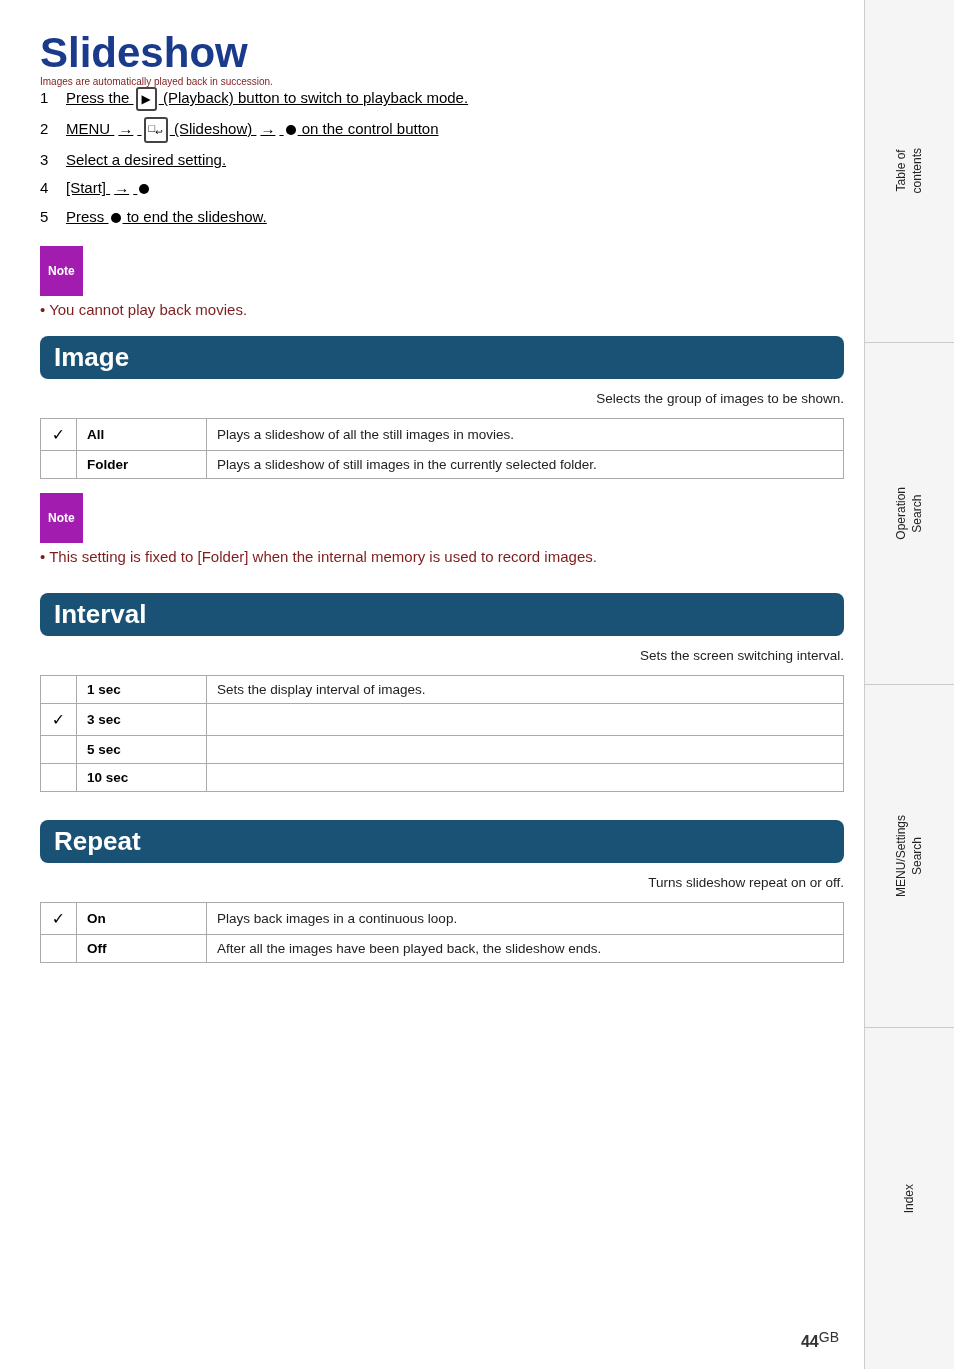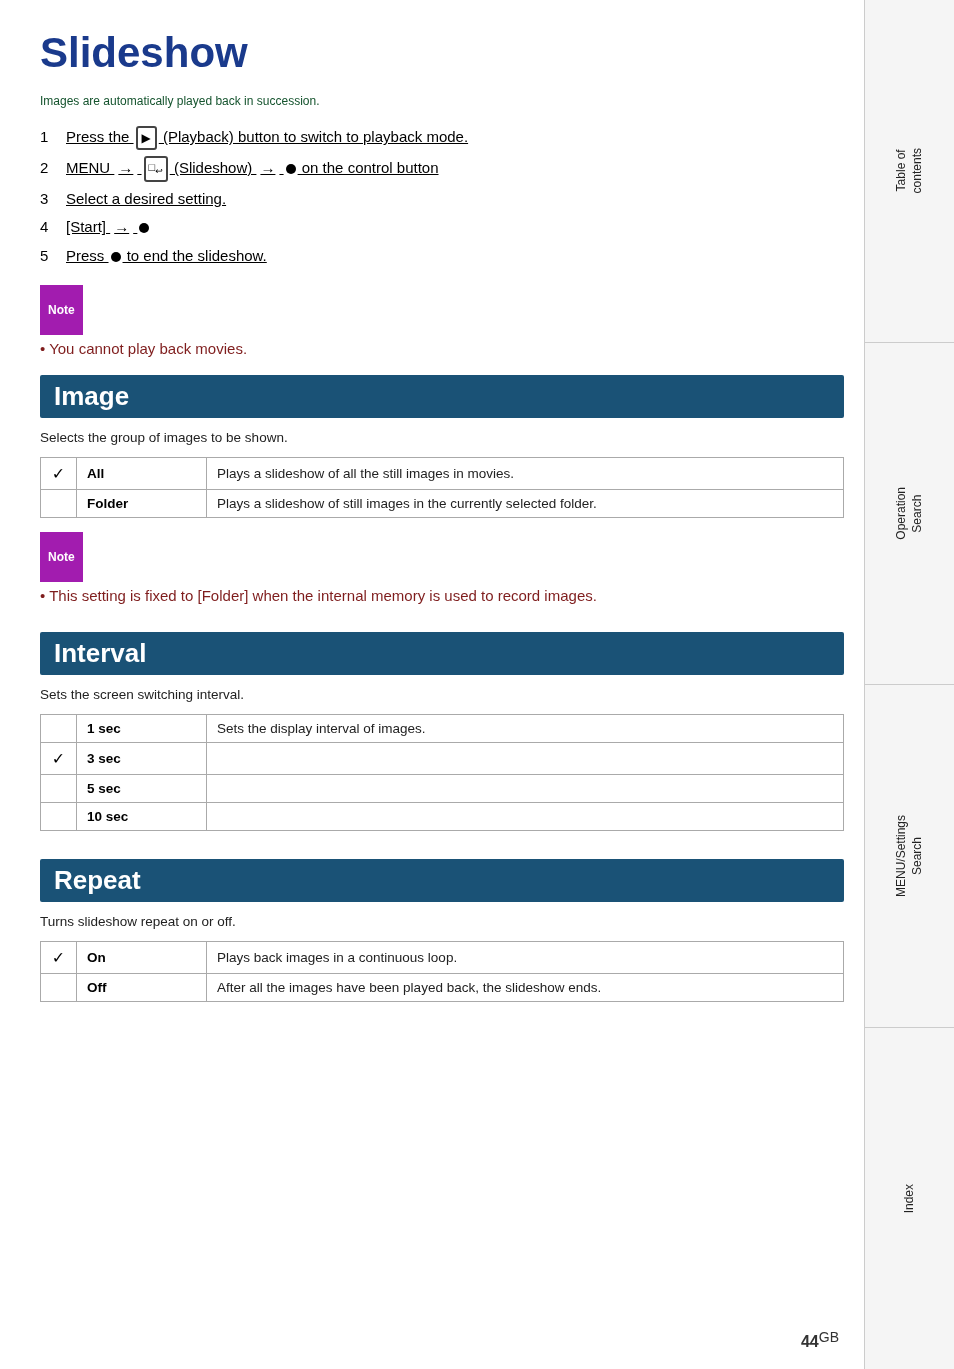--- a/index.html
+++ b/index.html
@@ -15,27 +15,25 @@
     .main-content {
       margin-left: 40px;
       margin-right: 110px;
       padding-top: 30px;
       padding-bottom: 60px;
     }
     .page-title {
       font-size: 42px;
       font-weight: bold;
       color: #1a3a8c;
-      margin-bottom: 18px;
       line-height: 1.1;
     }
     .intro-text {
-      font-size: 12px;
-      margin-bottom: 18px;
-      color: #14532d;
+      font-size: 10px;
+      color: #7f1d1d;
     }
     .steps {
       margin-bottom: 18px;
     }
     .step {
       display: flex;
       align-items: baseline;
       margin-bottom: 6px;
       font-size: 15px;
       color: #000;
@@ -98,26 +96,27 @@
       font-size: 15px;
       color: #7f1d1d;
     }
     .section-header {
       background: #1a5276;
       color: #fff;
       font-size: 26px;
       font-weight: bold;
       padding: 6px 14px;
       margin-bottom: 12px;
-      border-radius: 2px;
+      border-radius: 8px;
     }
     .section-desc {
       font-size: 13.5px;
       margin-bottom: 12px;
       color: #222;
+      text-align: right;
     }
     .section-block {
       margin-bottom: 28px;
     }
     table {
       border-collapse: collapse;
       width: 100%;
       margin-bottom: 14px;
       font-size: 13.5px;
     }

